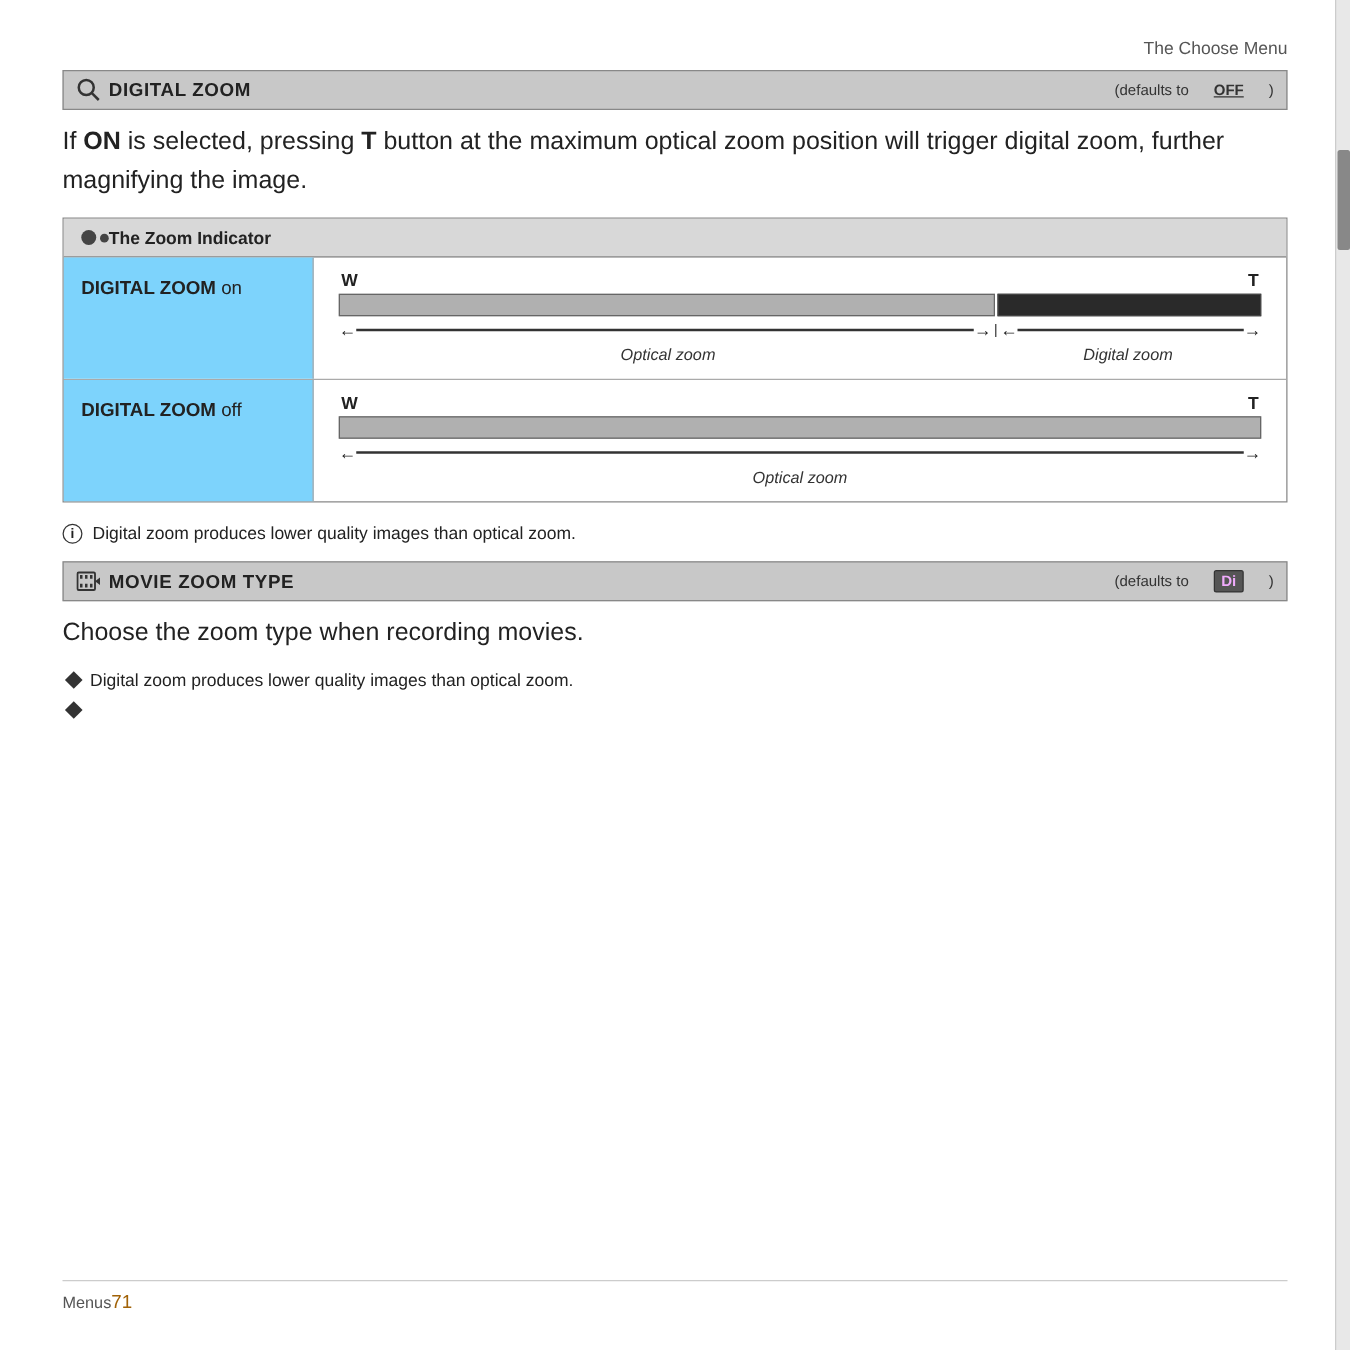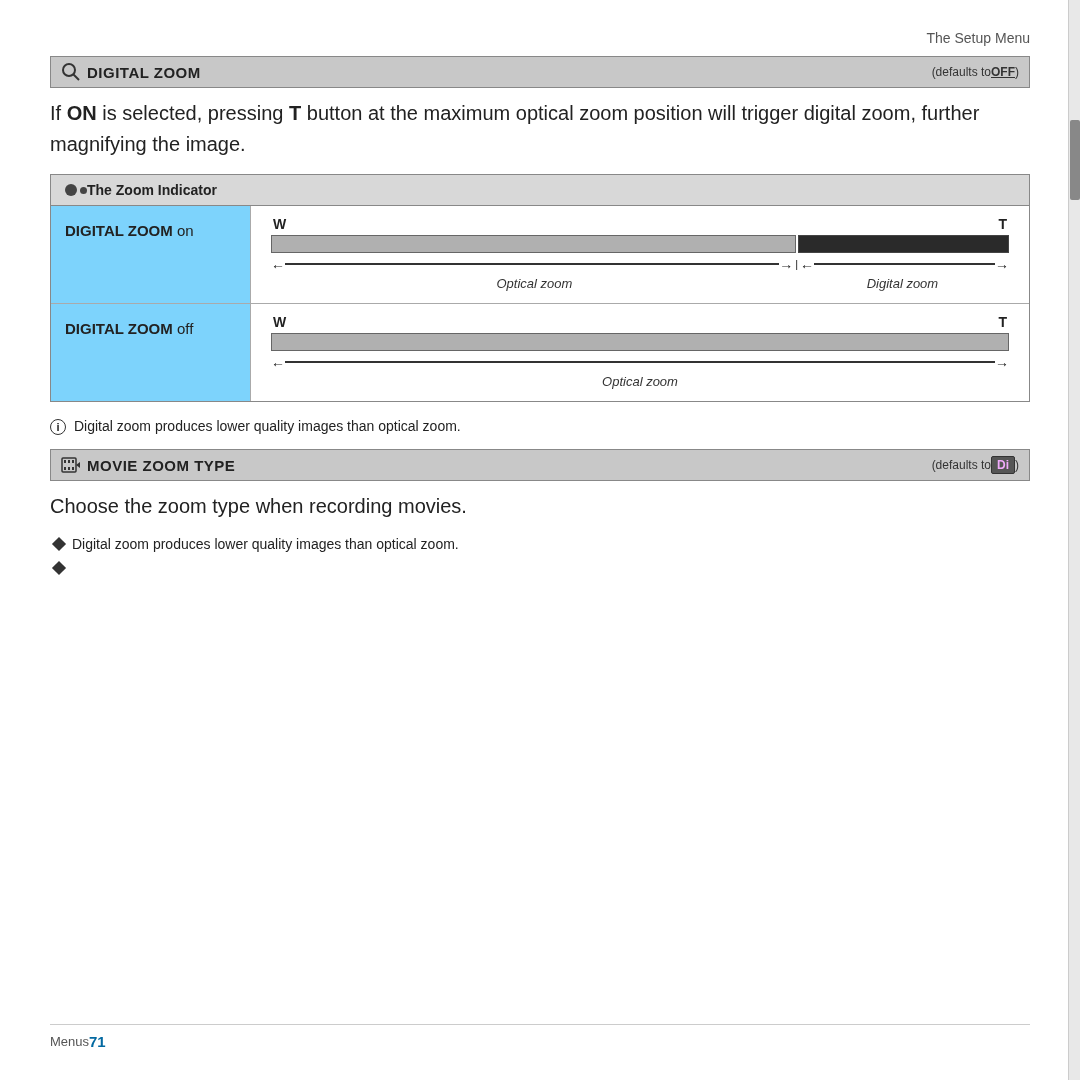--- a/index.html
+++ b/index.html
@@ -261,22 +261,22 @@
       padding-top: 8px;
     }
 
     .footer-menus {
       font-size: 13px;
       color: #555;
     }
 
     .footer-page-num {
       font-size: 15px;
-      font-weight: bold;
-      color: #0369a1;
+      font-weight: normal;
+      color: #a16207;
     }
 
     
     .scrollbar {
       position: absolute;
       right: 0;
       top: 0;
       width: 12px;
       height: 1080px;
       background: #e8e8e8;
@@ -292,21 +292,21 @@
       left: 1px;
       border-radius: 2px;
     }
 
     
     .defaults-badge {
       display: inline-flex;
       align-items: center;
       font-size: 12px;
       color: #333;
-      gap: 0;
+      gap: 20px;
     }
 
     .di-badge {
       display: inline-flex;
       align-items: center;
       justify-content: center;
       background: #555;
       color: #f0abfc;
       font-size: 12px;
       font-weight: bold;
@@ -331,21 +331,21 @@
       font-size: 14px;
       line-height: 1;
     }
   </style>
 </head>
 <body>
 
 <div class="page">
 
   <div class="page-header">
-    <span>The Setup Menu</span>
+    <span>The Choose Menu</span>
   </div>
 
   <div class="section-header">
     <div class="section-header-title">
 
       <svg width="20" height="20" viewBox="0 0 20 20" style="margin-right:6px;">
         <circle cx="8" cy="8" r="6" fill="none" stroke="#333" stroke-width="2"></circle>
         <line x1="12.5" y1="12.5" x2="18" y2="18" stroke="#333" stroke-width="2"></line>
       </svg>
       <span>DIGITAL ZOOM</span>

